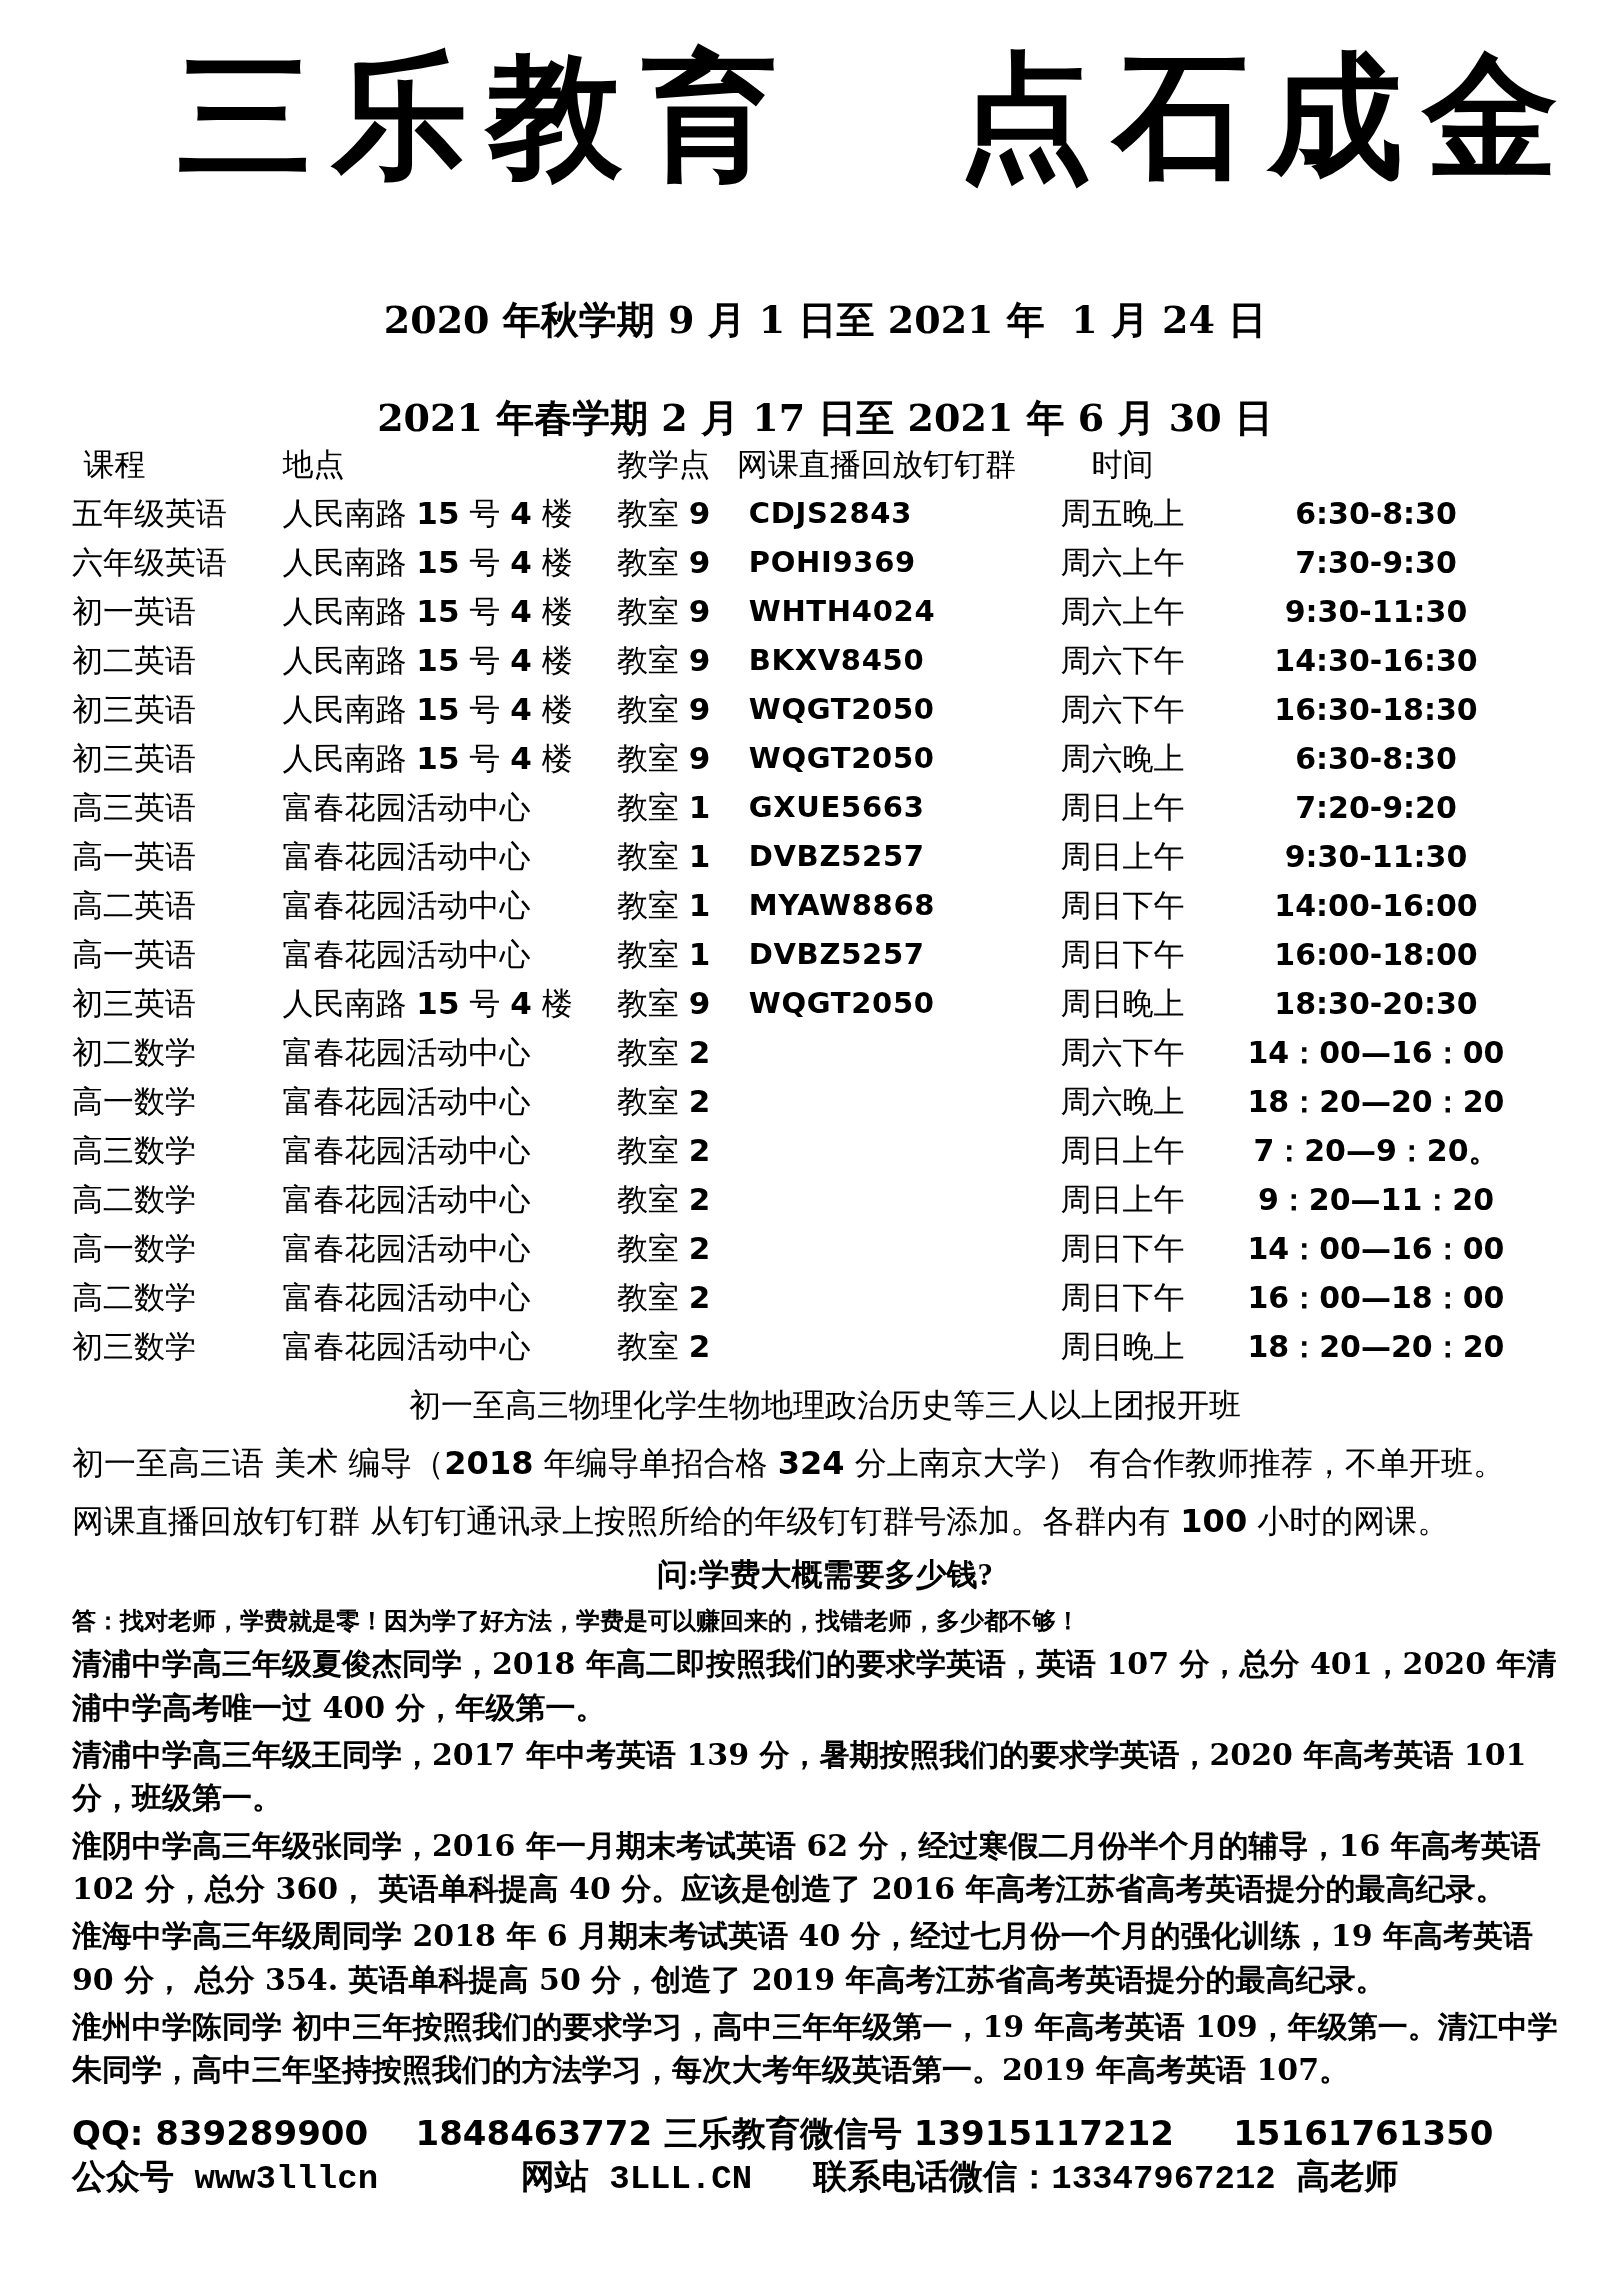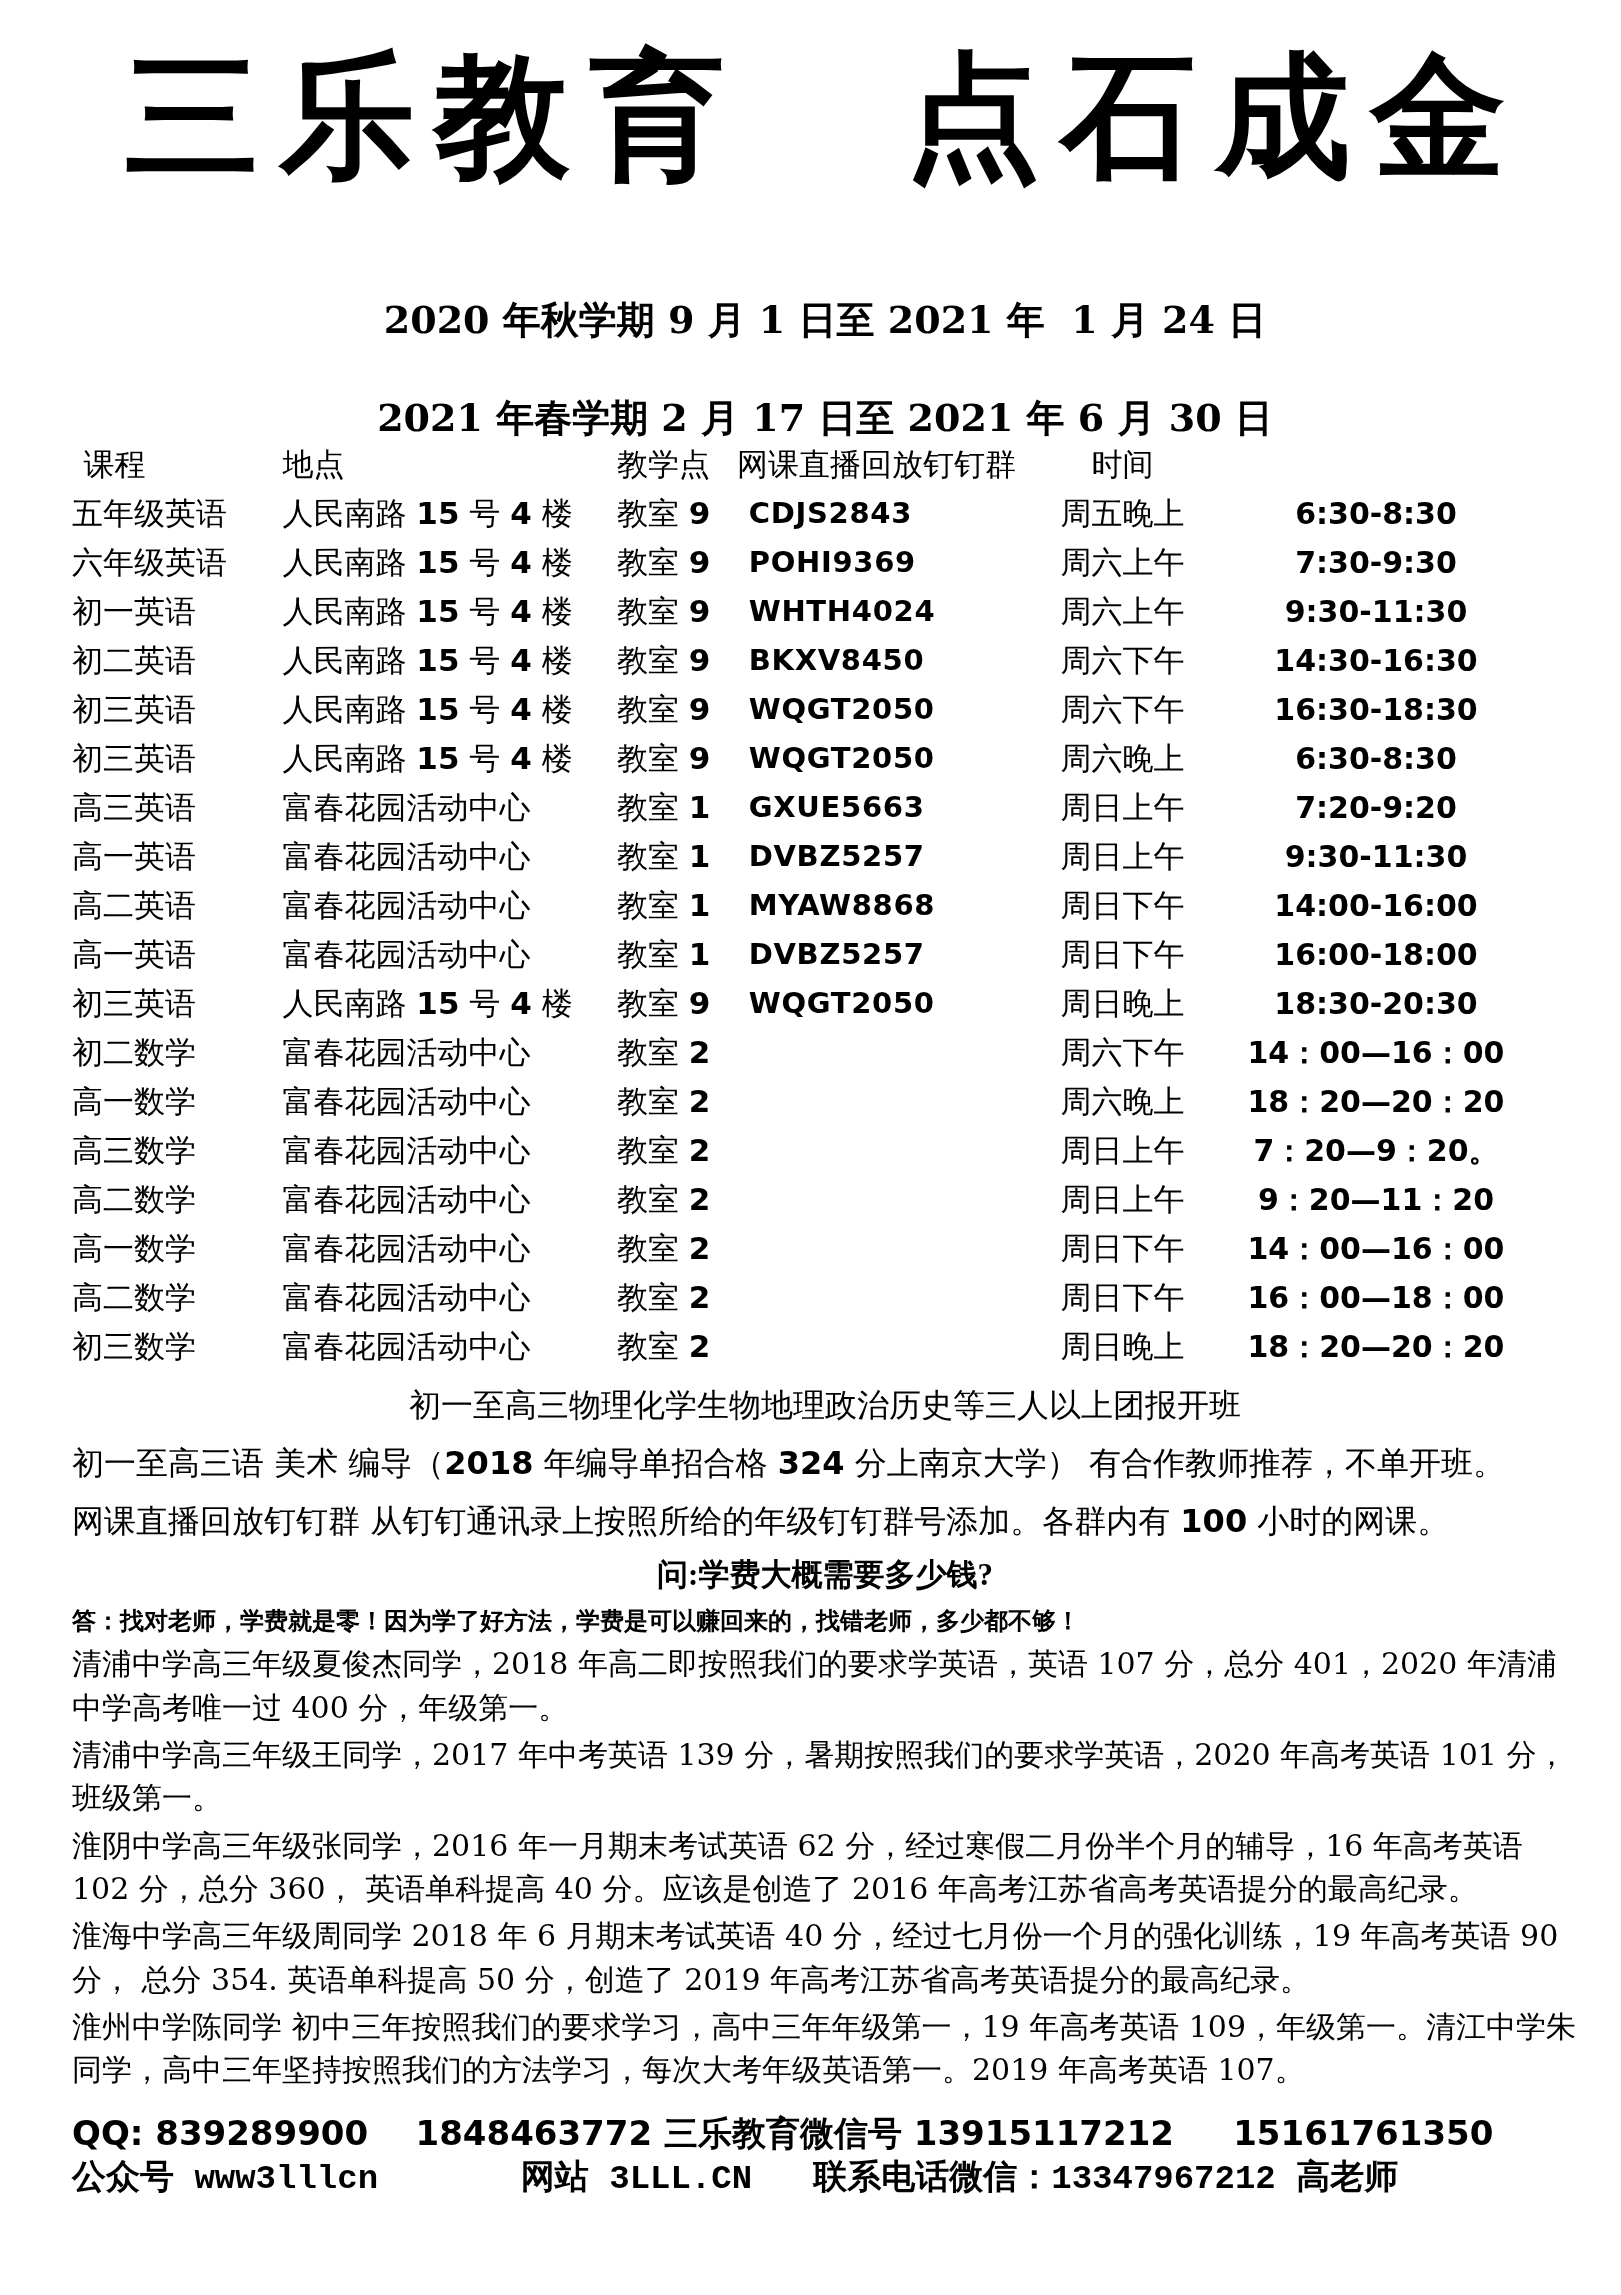--- a/index.html
+++ b/index.html
@@ -6,21 +6,21 @@
   body{
     width:1621px;height:2295px;
     color:#000;
     font-family:"DejaVu Serif","Liberation Serif",serif;
     overflow:hidden;
   }
   .page{width:1621px;height:2295px;box-sizing:border-box;padding:0 43px 0 72px;overflow:hidden;}
 
   .title{
     margin-top:40px;
-    text-align:center;
+    text-align:right;
     font-size:135px;
     line-height:1.12;
     font-weight:bold;
     letter-spacing:20px;
     word-spacing:94px;
     white-space:nowrap;
   }
   .date{
     text-align:center;
     font-weight:bold;
@@ -88,20 +88,21 @@
     font-weight:bold;
     font-size:24px;
     line-height:1.45;
     white-space:pre-wrap;
   }
   .para{
     margin-top:3.6px;
     font-size:30px;
     line-height:1.45;
     white-space:pre-wrap;
+    font-weight:bold;
   }
   .contact{
     font-weight:bold;
     font-size:34px;
     line-height:1.3;
     white-space:pre-wrap;
     font-family:"DejaVu Sans","Liberation Sans",sans-serif;
   }
   .contact-1{margin-top:19px;}
   .contact-2{margin-top:2px;font-family:Liberation Mono, monospace;}

